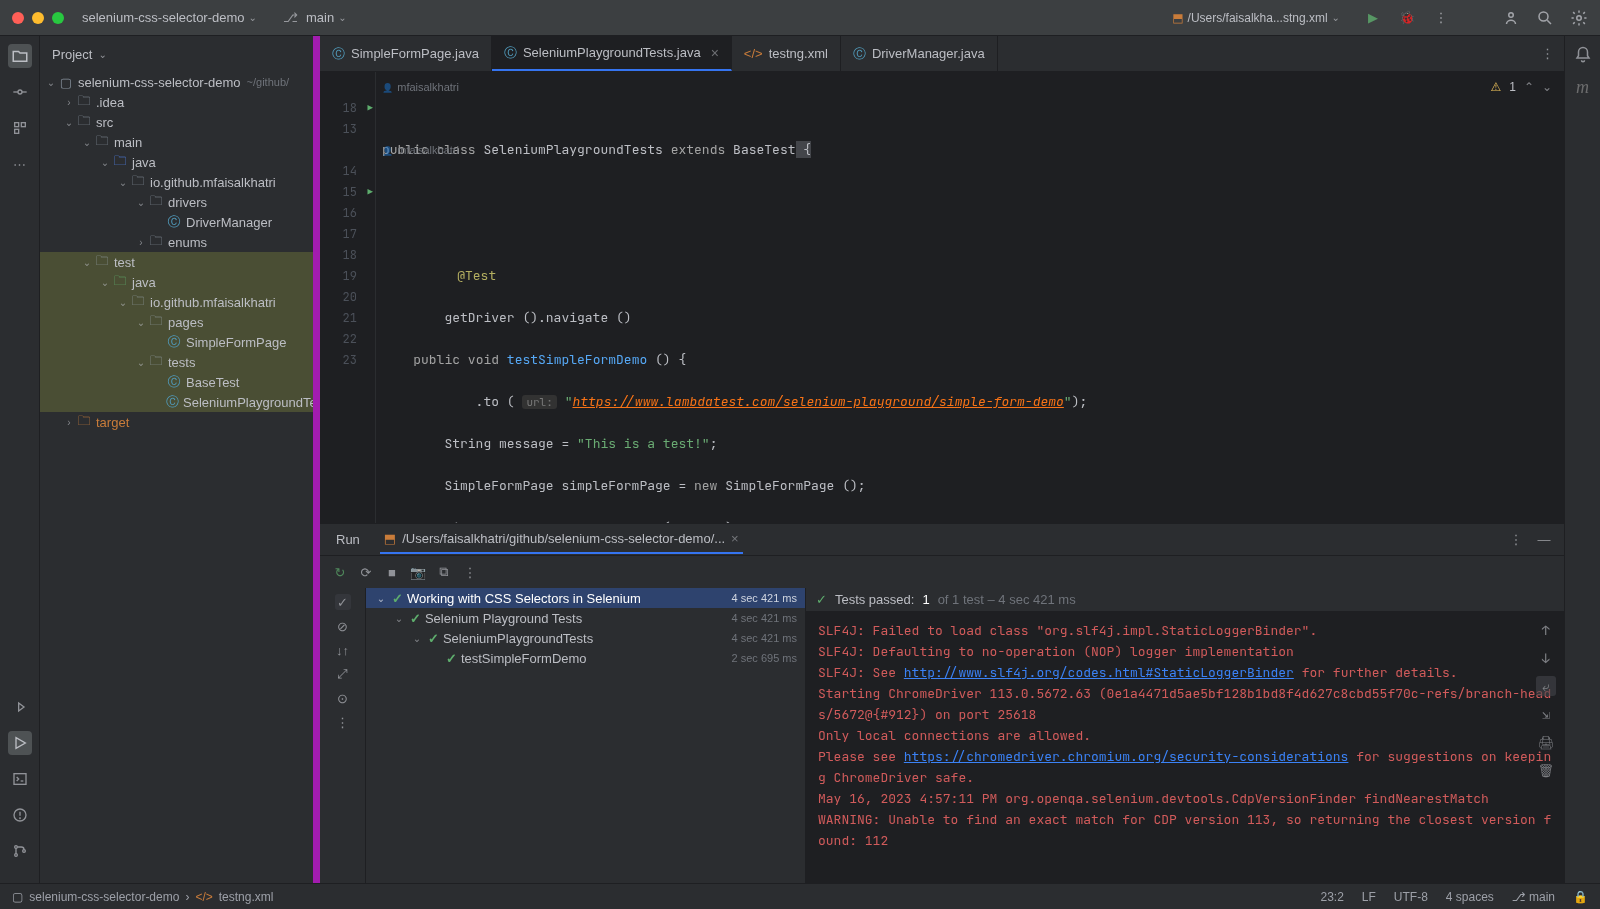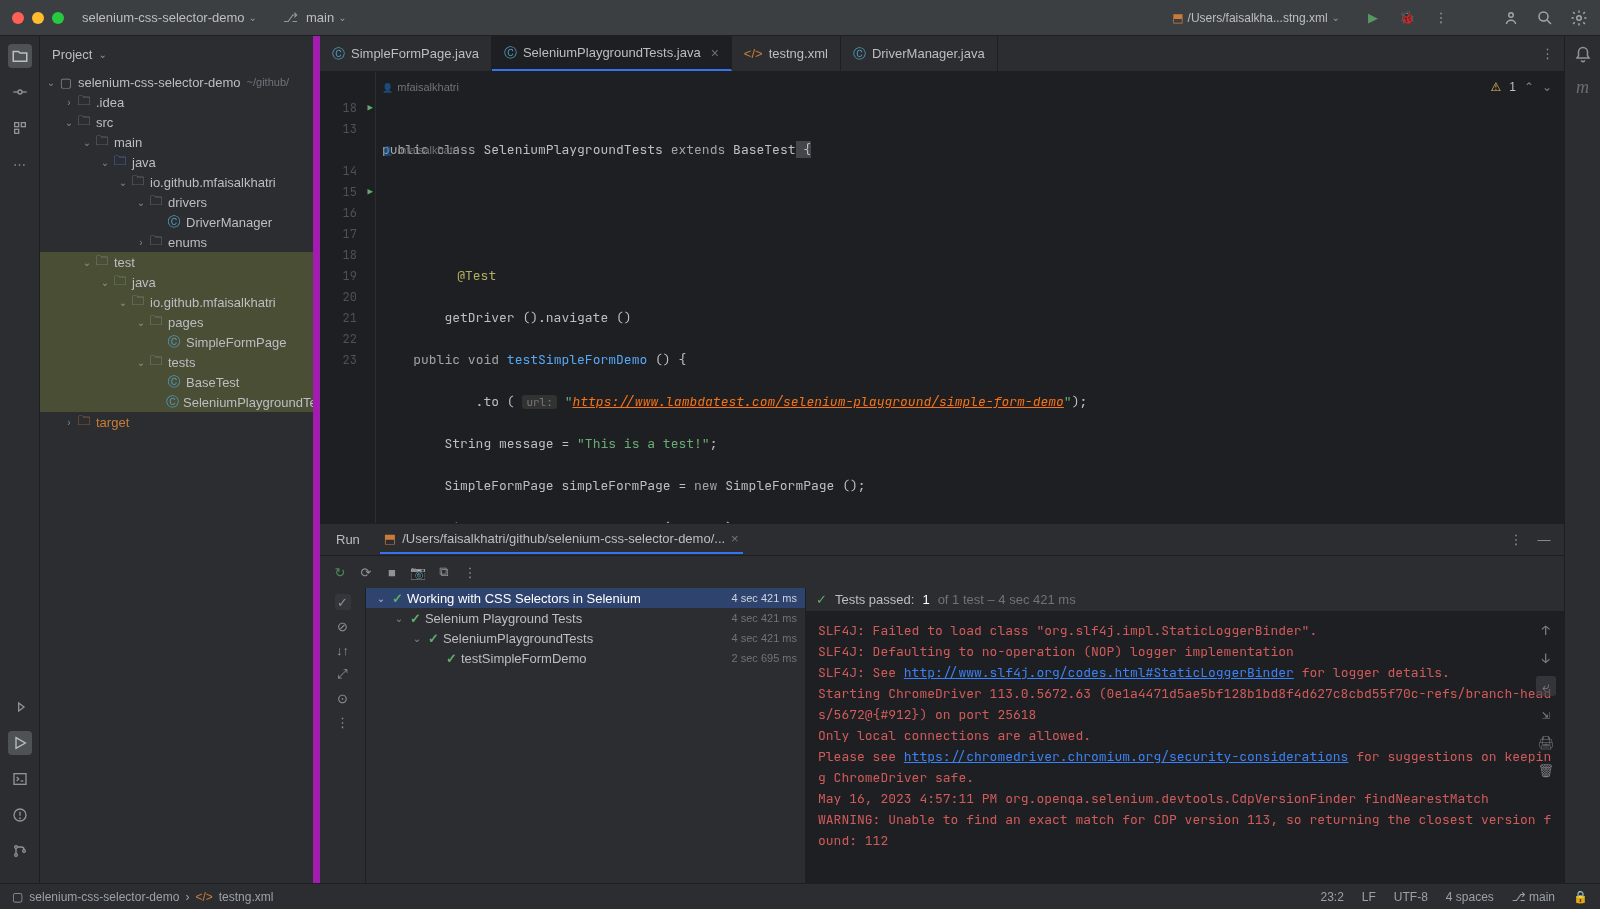--- a/index.html
+++ b/index.html
@@ -640,21 +640,21 @@
         <div style="flex:1;display:flex;flex-direction:column">
           <div class="console-status-row">
             <span style="color:#5ead6d">✓</span>
             <span>Tests passed:</span>
             <span style="color:#fff">1</span>
             <span style="color:#6f737a"> of 1 test – 4 sec 421 ms</span>
           </div>
           <div class="console-output">
             <div class="console-line console-red">SLF4J: Failed to load class "org.slf4j.impl.StaticLoggerBinder".</div>
             <div class="console-line console-red">SLF4J: Defaulting to no-operation (NOP) logger implementation</div>
-            <div class="console-line console-red"><span>SLF4J: See </span><span class="console-link">http://www.slf4j.org/codes.html#StaticLoggerBinder</span><span> for logger details.</span></div>
+            <div class="console-line console-red"><span>SLF4J: See </span><span class="console-link">http://www.slf4j.org/codes.html#StaticLoggerBinder</span><span> for further details.</span></div>
             <div class="console-line console-red">Starting ChromeDriver 113.0.5672.63 (0e1a4471d5ae5bf128b1bd8f4d627c8cbd55f70c-refs/branch-heads/5672@{#912}) on port 25618</div>
             <div class="console-line console-red">Only local connections are allowed.</div>
             <div class="console-line console-red"><span>Please see </span><span class="console-link">https://chromedriver.chromium.org/security-considerations</span><span> for suggestions on keeping ChromeDriver safe.</span></div>
             <div class="console-line console-red">May 16, 2023 4:57:11 PM org.openqa.selenium.devtools.CdpVersionFinder findNearestMatch</div>
             <div class="console-line console-red">WARNING: Unable to find an exact match for CDP version 113, so returning the closest version found: 112</div>
             <div class="console-side-icons">
               <div class="cs-icon">↑</div>
               <div class="cs-icon">↓</div>
               <div class="cs-icon" style="background:#43454a;border-radius:3px">⤶</div>
               <div class="cs-icon">⇲</div>

